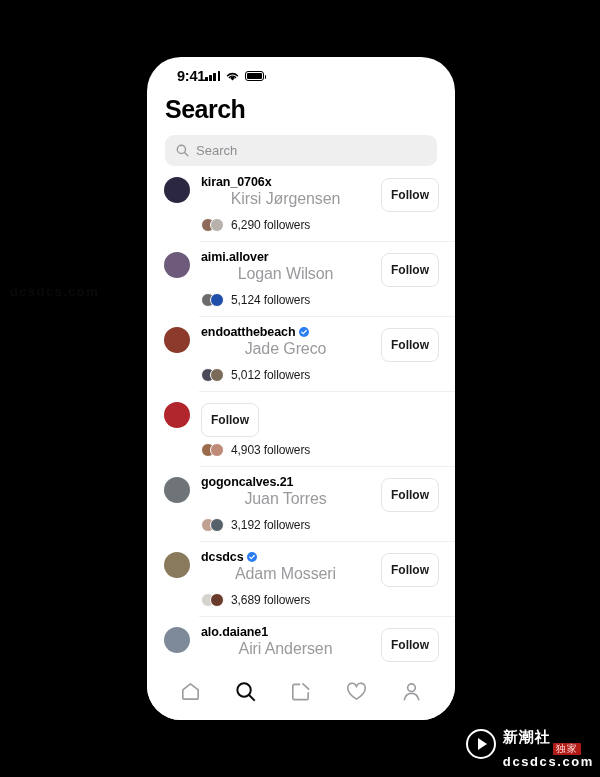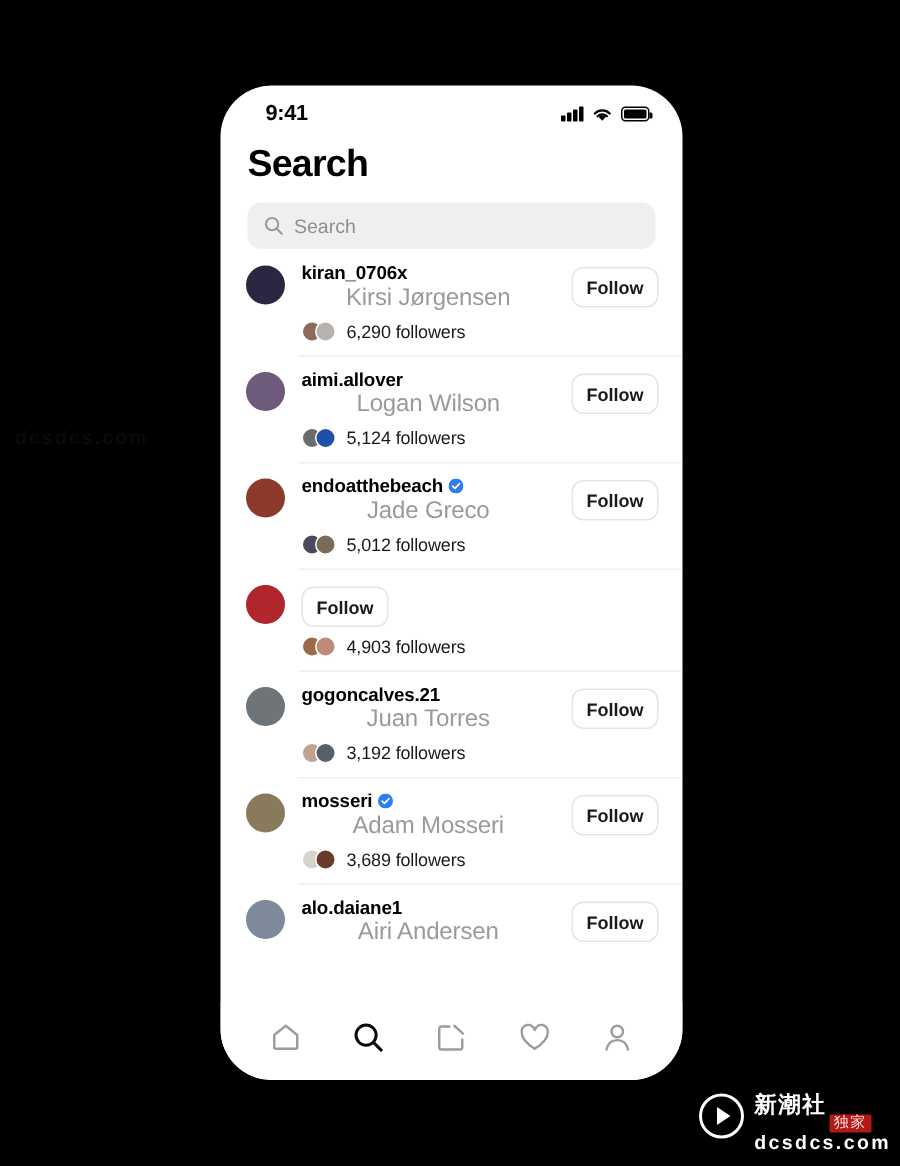--- a/index.html
+++ b/index.html
@@ -10,21 +10,21 @@
 
   
   .phone {
     position:absolute; left:147px; top:57px; width:308px; height:663px;
     background:#fff; border-radius:34px; overflow:hidden;
     display:flex; flex-direction:column;
   }
 
   
   .statusbar { height:32px; display:flex; align-items:center;
-    justify-content:space-between; padding:6px 22px 0 30px; flex:none; }
+    padding:6px 22px 0 30px; flex:none; }
   .clock { font-size:14.5px; font-weight:bold; color:#000; letter-spacing:-0.2px; }
   .status-icons { display:flex; align-items:center; gap:5px; }
   .bars { display:flex; align-items:flex-end; gap:1.5px; height:10px; }
   .bars i { display:block; width:2.6px; background:#000; border-radius:0.6px; }
   .bars i:nth-child(1){height:4px;} .bars i:nth-child(2){height:6px;}
   .bars i:nth-child(3){height:8px;} .bars i:nth-child(4){height:10px;}
   .batt { width:19px; height:10px; border:1.4px solid #000; border-radius:3px;
     position:relative; }
   .batt::after{content:"";position:absolute;left:1px;top:1px;right:1px;bottom:1px;
     background:#000;border-radius:1px;}
@@ -47,21 +47,21 @@
   .avatar { width:26px; height:26px; border-radius:50%; flex:none; margin-top:2px;
     background:#ccc; overflow:hidden; }
   .meta { flex:1 1 auto; min-width:0; }
   .uname-line { display:flex; align-items:center; gap:4px; }
   .uname { font-size:12.5px; font-weight:bold; color:#000; letter-spacing:-0.1px; }
   .verified { width:10px; height:10px; flex:none; }
   .fullname { font-size:16px; color:#9a9a9e; margin-top:1px; letter-spacing:-0.1px; }
   .follow-btn { flex:none; margin-top:3px; min-width:57px; height:27px;
     border:1px solid #e4e4e6; background:#fff; border-radius:8px;
     font-size:12px; font-weight:bold; color:#1a1a1a;
-    display:flex; align-items:center; justify-content:center; padding:4px 9px; }
+    display:flex; align-items:center; justify-content:center; padding:16px 9px; }
   .mutual { display:flex; align-items:center; gap:7px; margin:6px 0 0 37px; }
   .stack { display:flex; }
   .stack span { width:14px; height:14px; border-radius:50%; border:1.4px solid #fff;
     display:block; }
   .stack span + span { margin-left:-5px; }
   .mutual-text { font-size:12px; color:#1a1a1a; letter-spacing:-0.1px; }
 
   
   .tabbar { flex:none; height:52px; background:#fff; display:flex;
     align-items:center; justify-content:space-around; padding:0 16px 6px 16px; }
@@ -218,21 +218,21 @@
               <span style="background:#55606a"></span>
          </div>
          <span class="mutual-text">3,192 followers</span>
        </div>
         </div>
         <div class="row">
     <div class="row-main">
       <div class="avatar" style="background:#8a7a5c"></div>
       <div class="meta">
         <div class="uname-line">
-          <span class="uname">mosseri</span>
+          <span class="uname">dcsdcs</span>
           <svg class="verified" viewBox="0 0 16 16">
          <circle cx="8" cy="8" r="8" fill="#2a7ef2"></circle>
          <path d="M4.4 8.2 L6.9 10.6 L11.6 5.6" stroke="#fff" stroke-width="1.9" fill="none" stroke-linecap="round" stroke-linejoin="round"></path>
        </svg>
         </div>
         <div class="fullname">Adam Mosseri</div>
       </div>
       <div class="follow-btn">Follow</div>
     </div>
     <div class="mutual">

